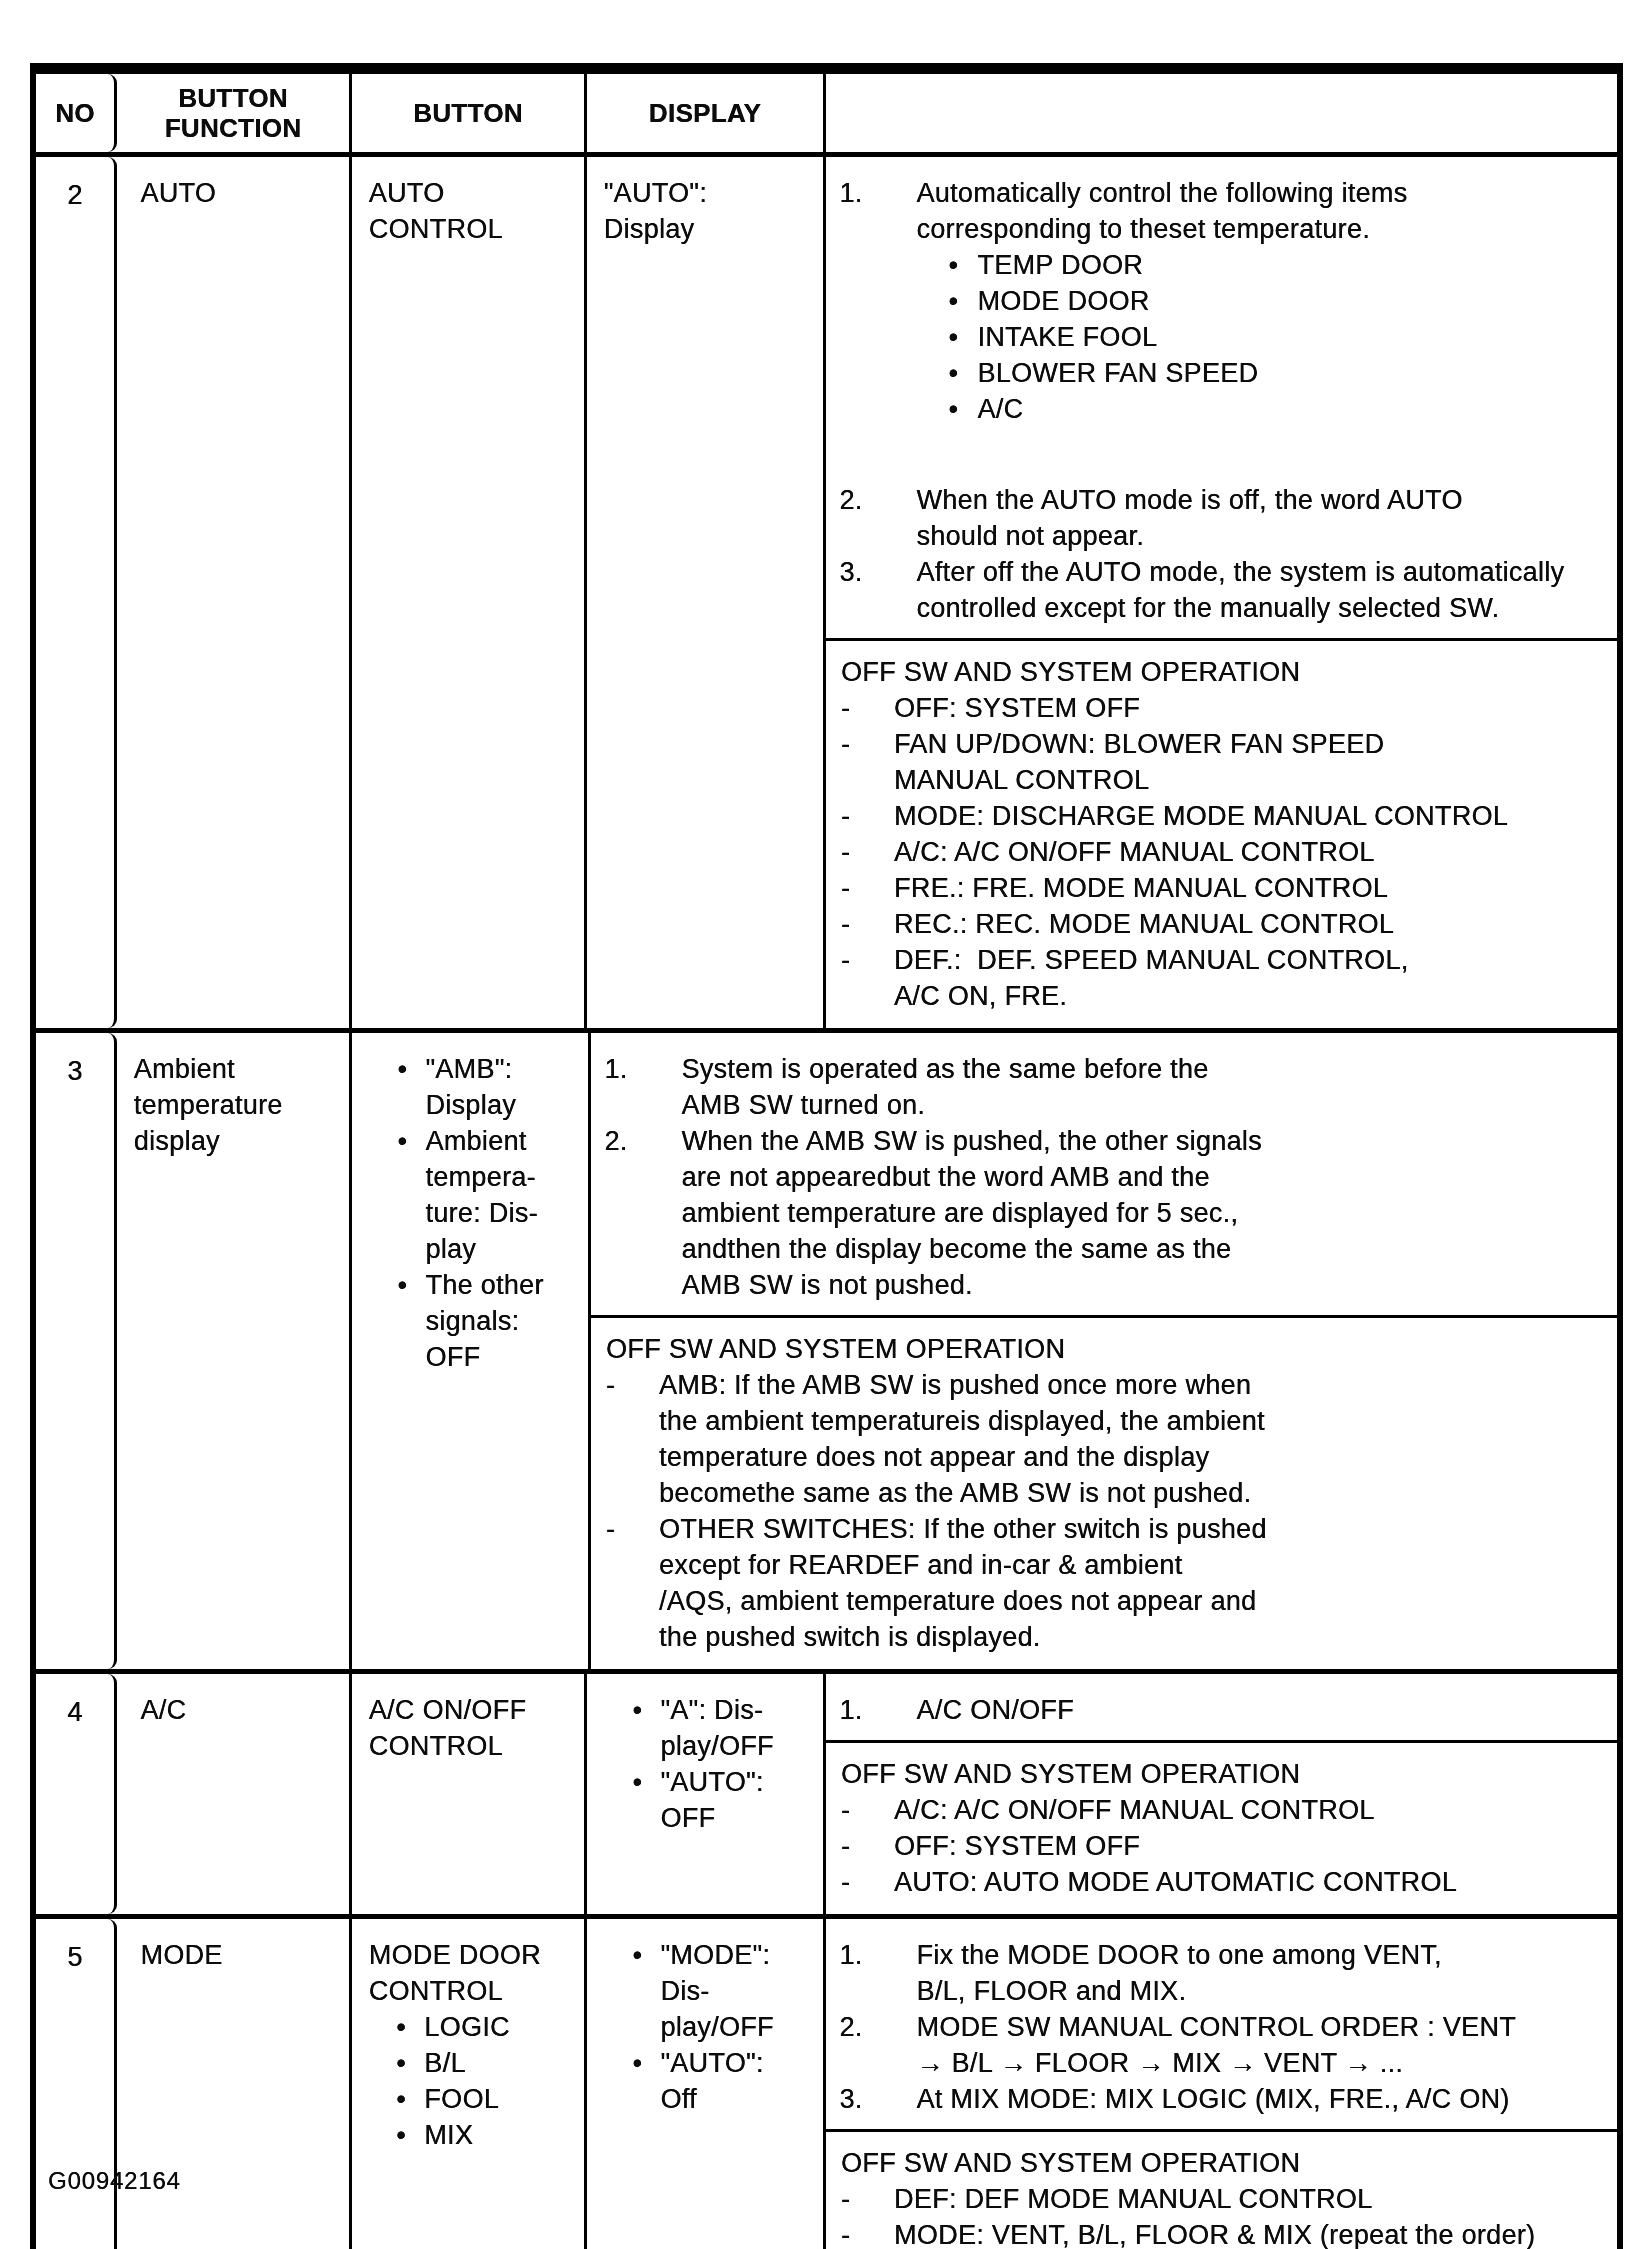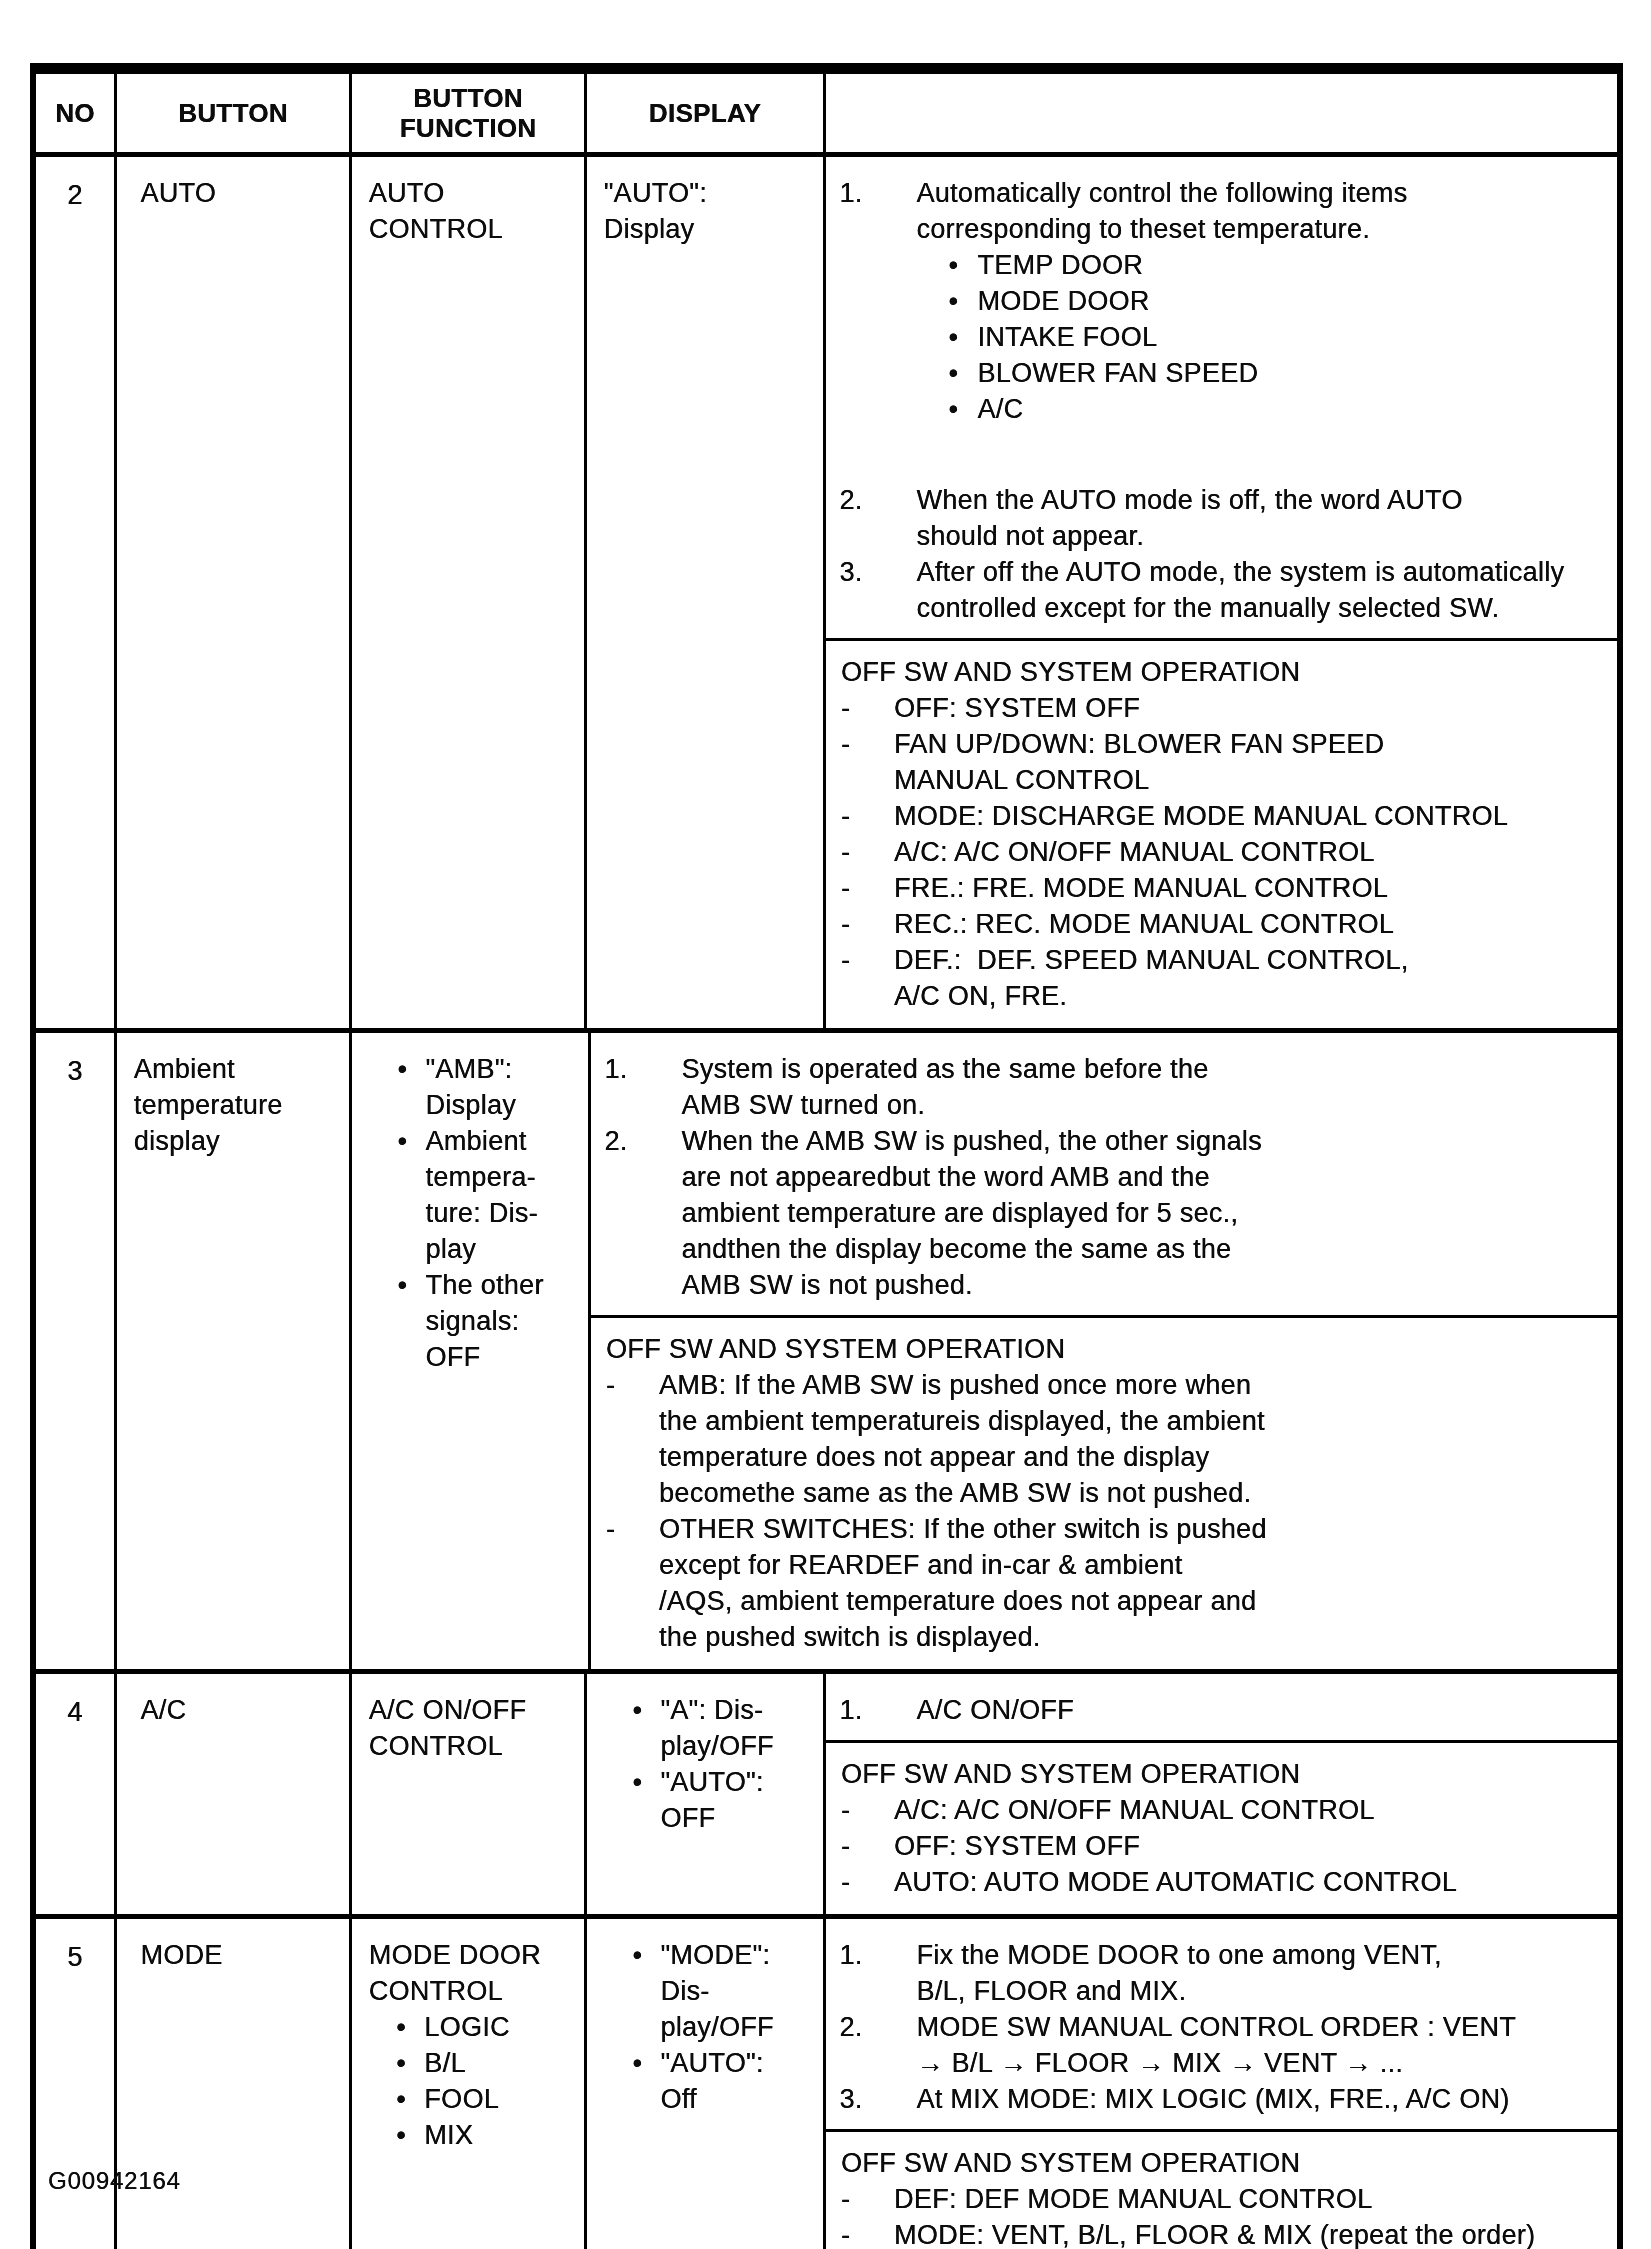--- a/index.html
+++ b/index.html
@@ -17,21 +17,21 @@
     border:6.7px solid #000;border-top-width:11px;border-bottom-width:11px;
     box-sizing:border-box;background:#fff;
   }
   .trow{display:flex;align-items:stretch;}
   .brow{border-top:5px solid #000;}
   .cell{
     box-sizing:border-box;border-right:3.3px solid #000;
     font-size:27px;line-height:36px;letter-spacing:0.3px;
     text-shadow:0.3px 0 0 currentColor;
   }
-  .c-no {width:81px; flex:none;text-align:center;padding-top:20px;}
+  .c-no {width:81px; flex:none;text-align:center;padding-top:20px;border-radius:9px;}
   .c-btn{width:235px;flex:none;padding:18.4px 5px 8.3px 23.4px;}
   .c-fn {width:235px;flex:none;padding:18.4px 5px 8.3px 16.7px;}
   .c-dsp{width:239px;flex:none;padding:18.4px 6.7px 8.3px 16.7px;}
   .c-op {flex:1;border-right:none;padding:0;display:flex;flex-direction:column;}
   
   .thead .cell{
     display:flex;align-items:center;justify-content:center;text-align:center;
     min-height:78px;padding:3.3px 8.3px;font-weight:bold;font-size:26px;line-height:30px;
   }
   
@@ -66,22 +66,22 @@
 </style>
 </head>
 <body>
 
 <div class="page">
 
   <div class="btable">
 
     <div class="trow thead">
       <div class="cell c-no">NO</div>
+      <div class="cell c-fn">BUTTON FUNCTION</div>
       <div class="cell c-btn">BUTTON</div>
-      <div class="cell c-fn">BUTTON FUNCTION</div>
       <div class="cell c-dsp">DISPLAY</div>
     </div>
 
     <div class="tbody">
 
     <div class="trow brow">
 
           <div class="cell c-no">
             <span>2</span>
           </div>

